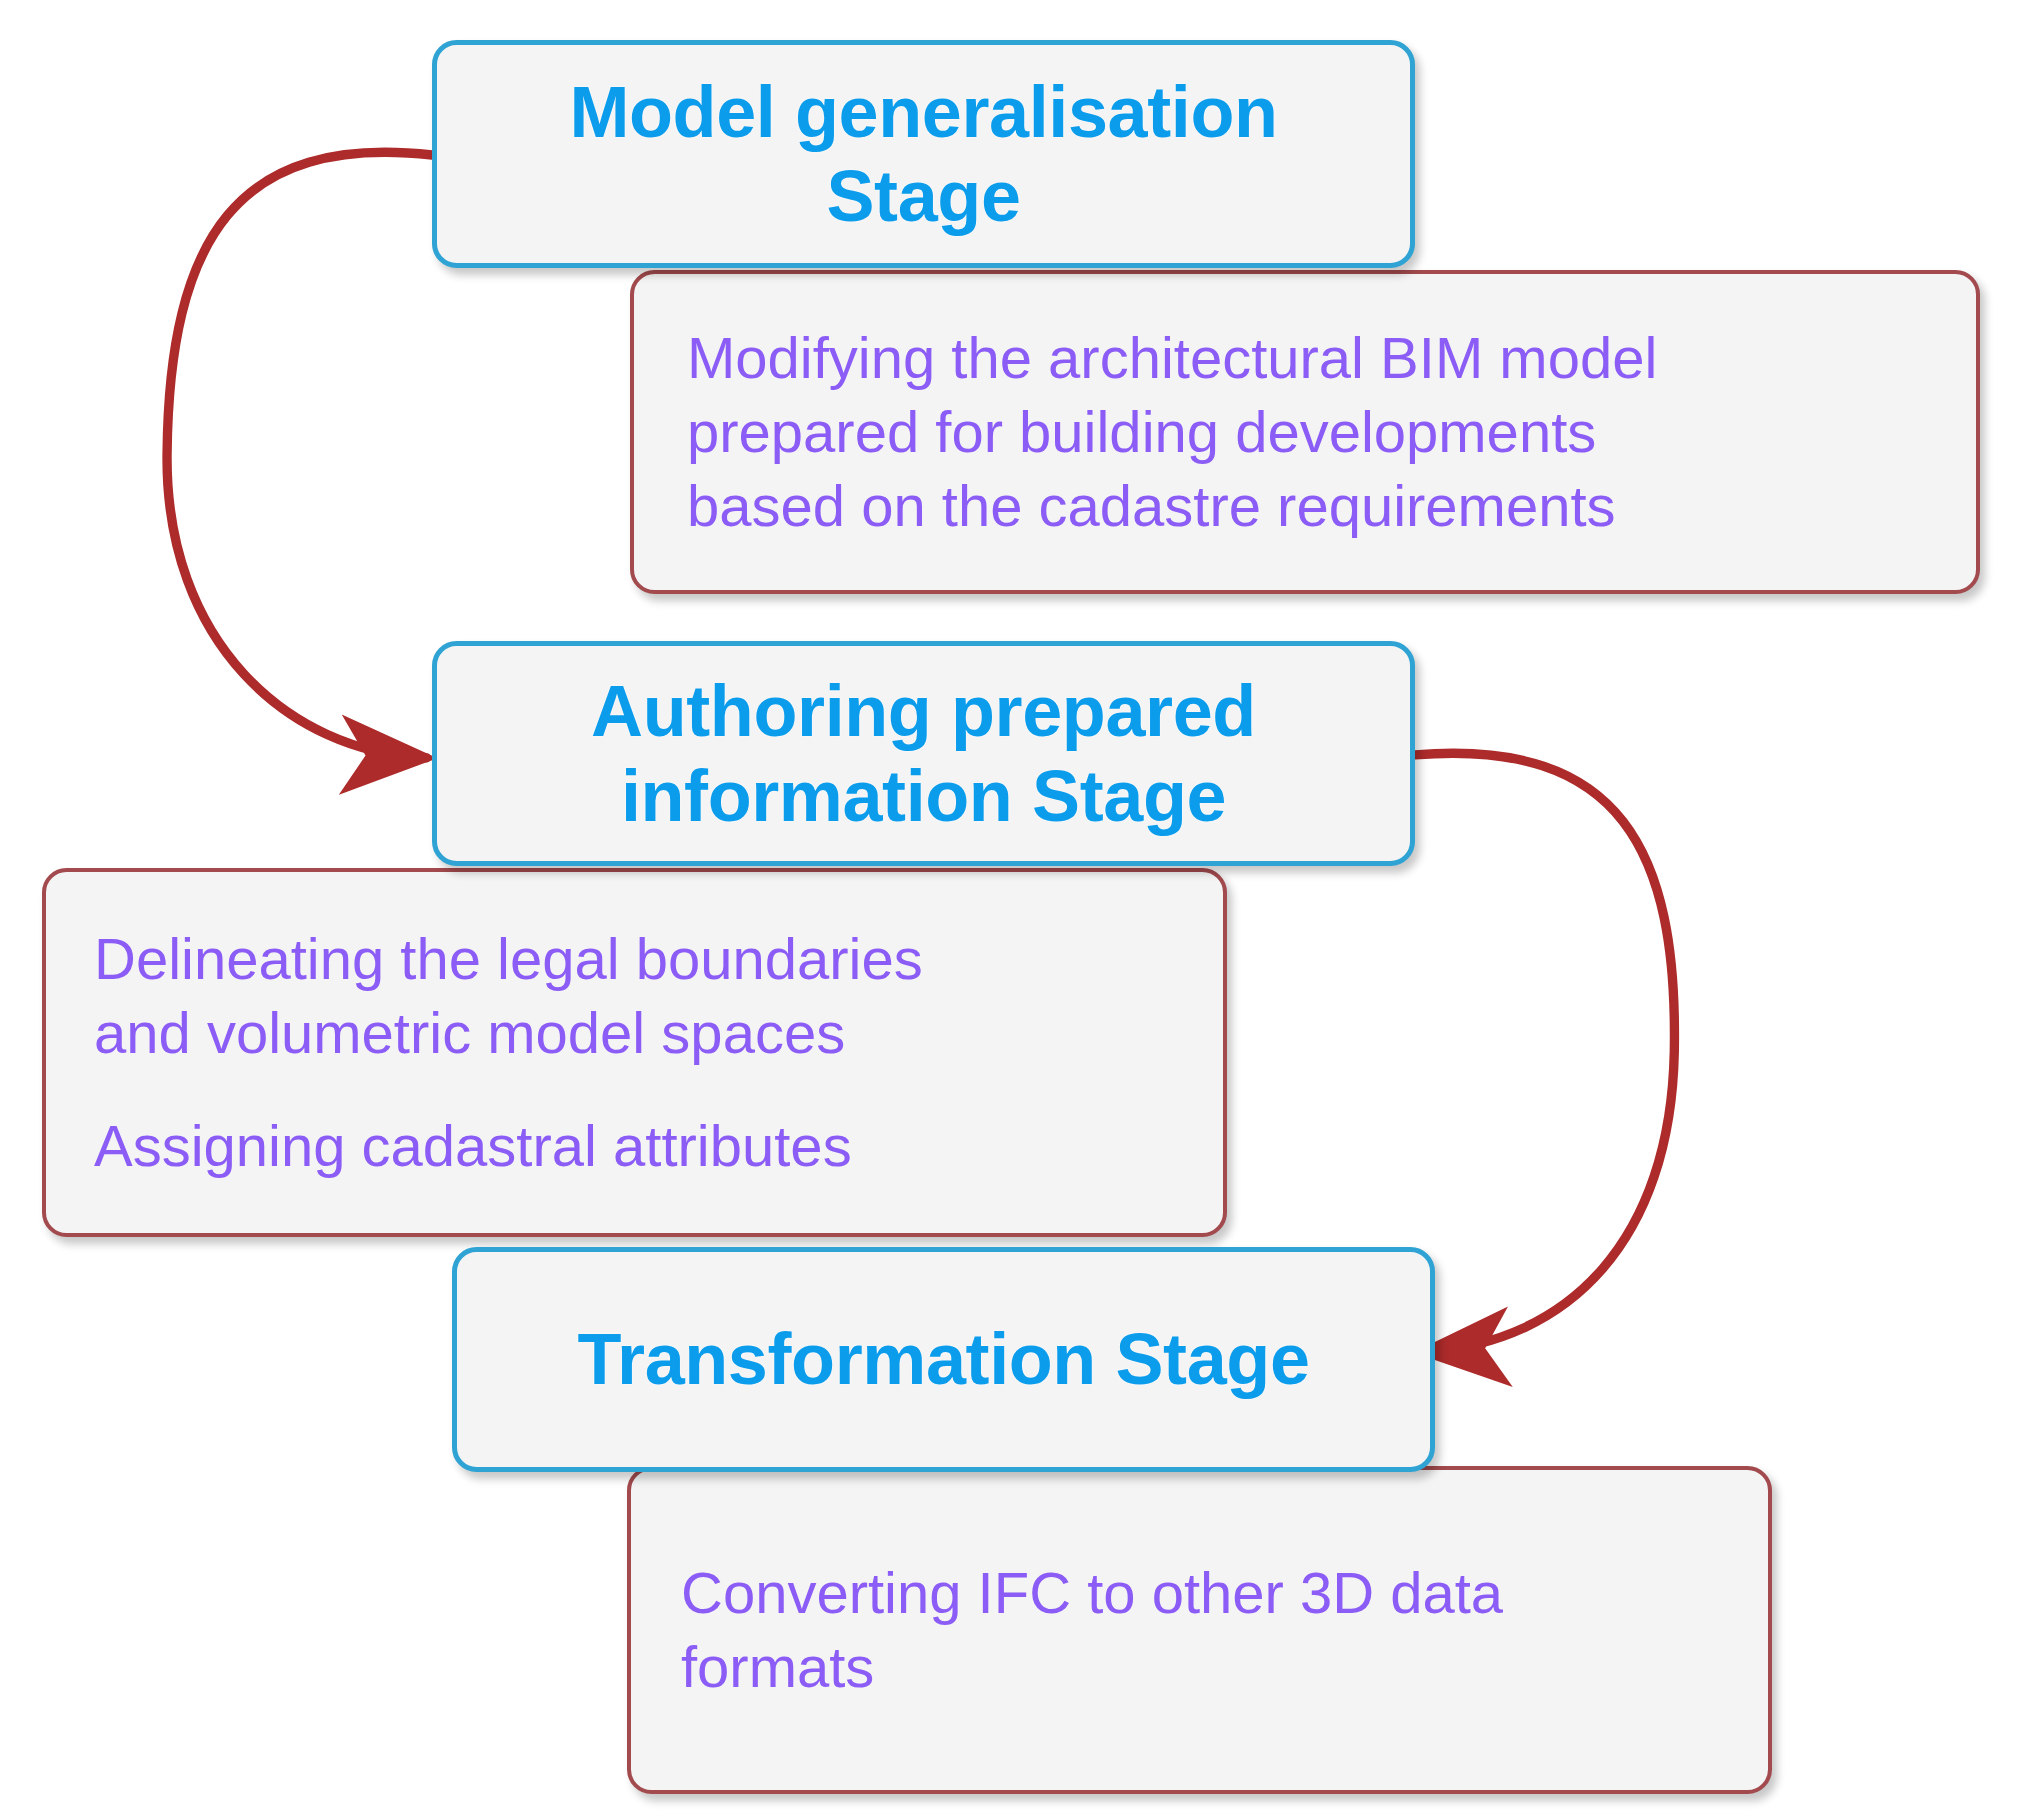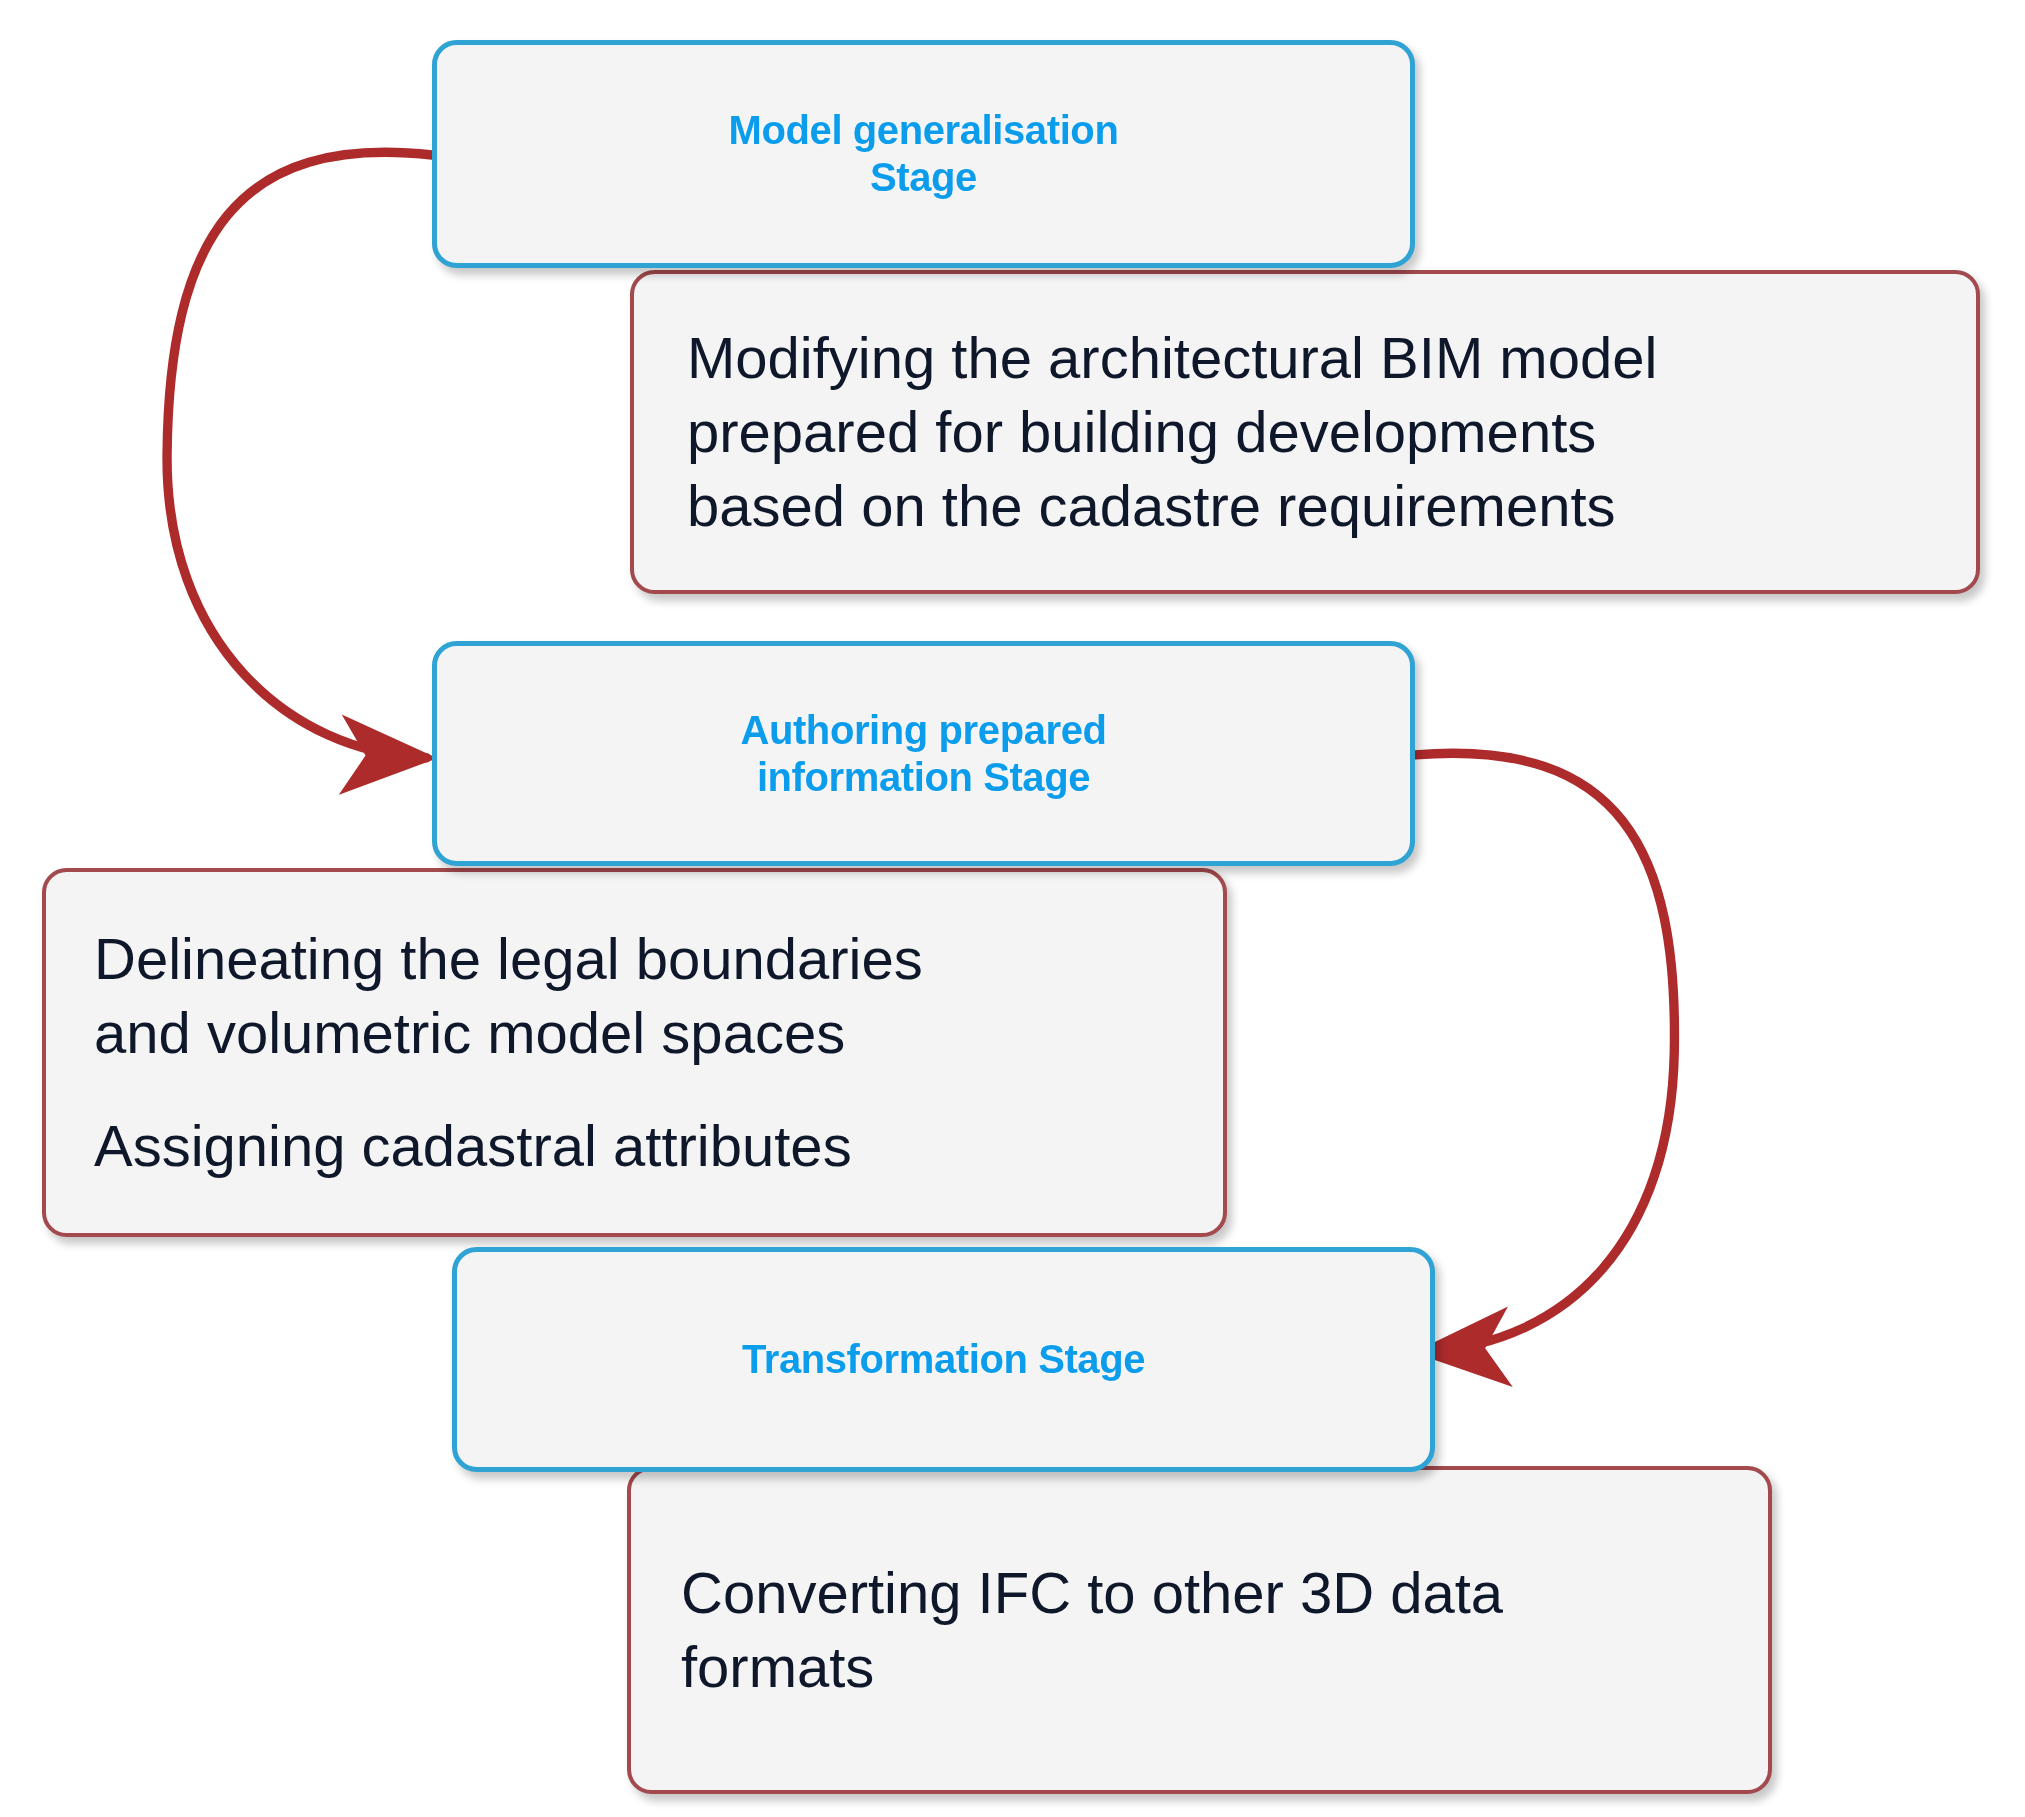--- a/index.html
+++ b/index.html
@@ -43,38 +43,38 @@
   
   .stage {
     border: 5px solid #2FA3D4;
     align-items: center;
     text-align: center;
     z-index: 4;
   }
   .stage-label {
     color: #0C9CEC;
     font-weight: bold;
-    font-size: 40px;
+    font-size: 72px;
     line-height: 1.17;
     letter-spacing: -0.4px;
     padding: 0 29px;
     text-shadow: 0 0 2.2px rgba(255,255,255,0.9);
   }
 
   
   .desc {
     border: 4.3px solid #A24A4D;
     text-align: left;
     z-index: 3;
   }
   .desc-lines {
     padding: 0 53px;
   }
   .desc-line {
-    color: #0f172a;
+    color: #8b5cf6;
     font-size: 58px;
     line-height: 1.28;
     font-weight: normal;
   }
   .desc-line + .desc-line {
     margin-top: 0;
   }
   .desc-para + .desc-para {
     margin-top: 39px;
   }

